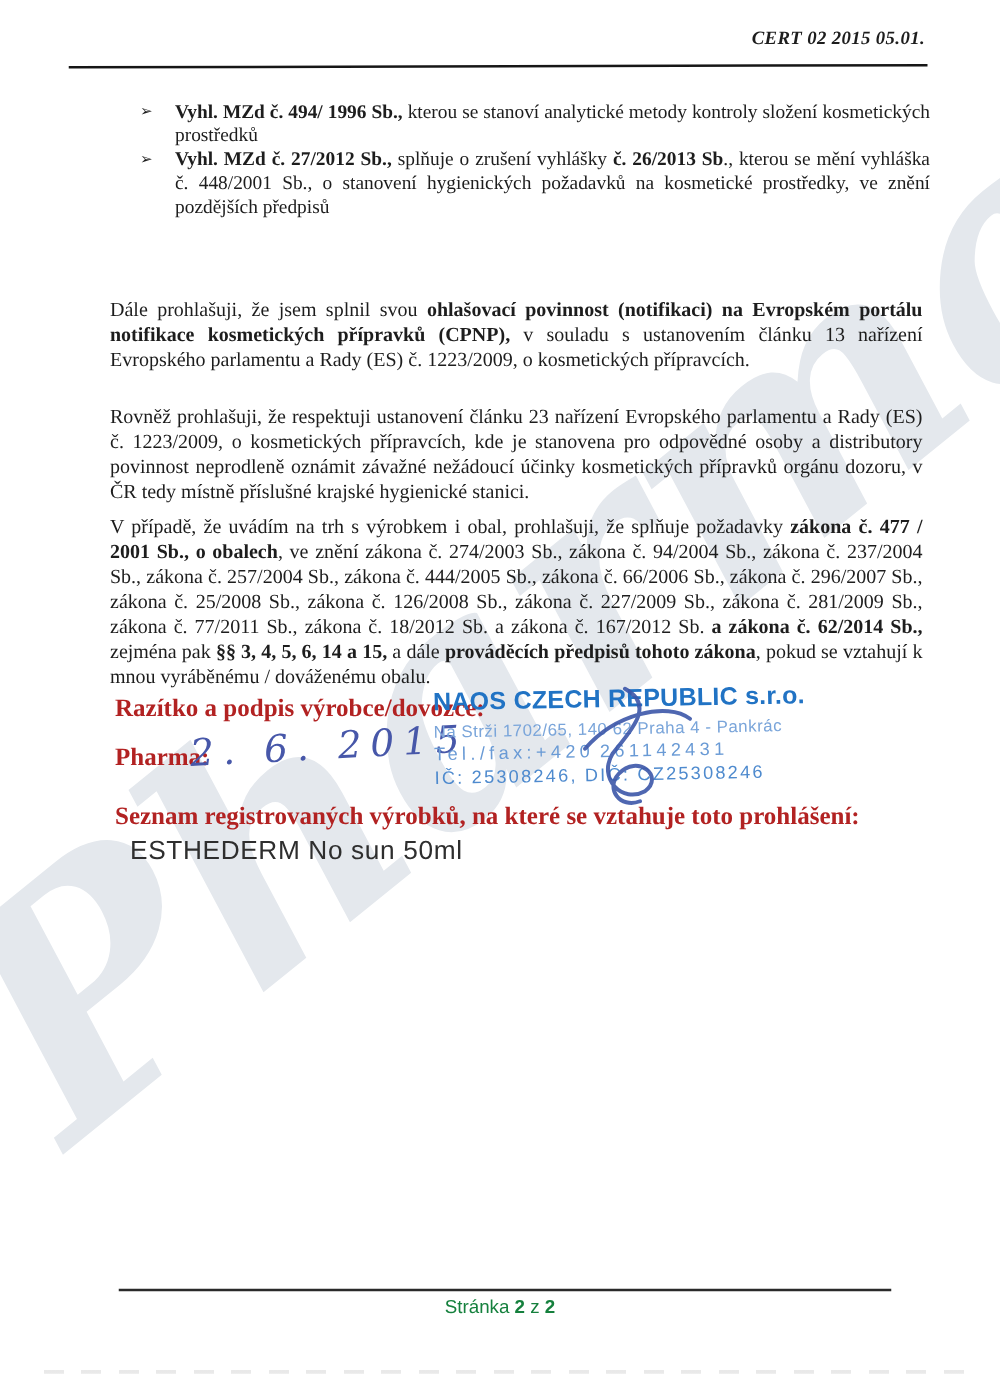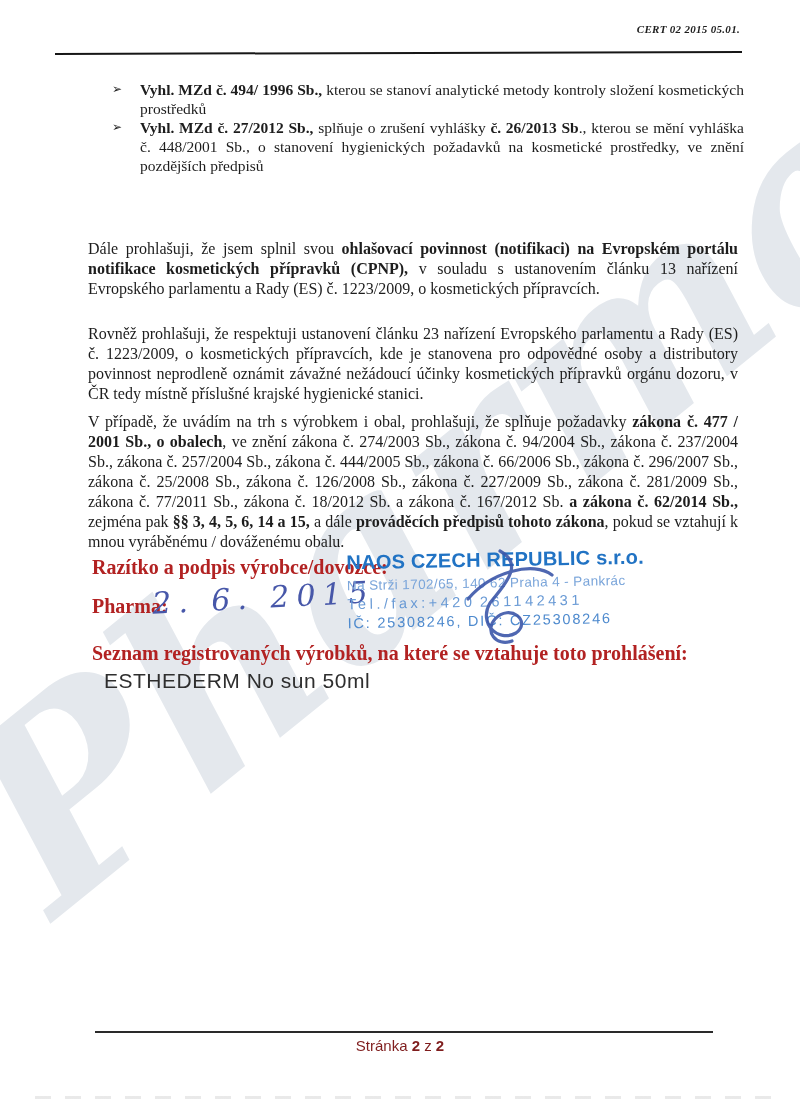--- a/index.html
+++ b/index.html
@@ -7,21 +7,21 @@
     position:relative; width:800px; height:1100px; background:#ffffff;
     font-family:"Liberation Serif", serif; color:#1d1d1d; overflow:hidden;
   }
   .abs { position:absolute; }
   .z { z-index:2; }
 
   
   .watermark-svg { left:0; top:0; z-index:1; }
 
   
-  .doc-code { top:23px; right:60px; font-size:11px; font-style:italic; font-weight:600; letter-spacing:0.3px; }
+  .doc-code { top:23px; right:60px; font-size:15px; font-style:italic; font-weight:600; letter-spacing:0.3px; }
   .header-rule { top:52px; left:55px; width:687px; height:2px; background:#161616; transform:rotate(-0.15deg); }
 
   
   .bullets { top:80px; left:112px; width:632px; }
   .bullet-item { display:flex; gap:12px; font-size:15.5px; line-height:19px; margin:0; }
   .bullet-marker { flex:0 0 16px; font-family:"DejaVu Sans", sans-serif; font-size:12px; line-height:19px; color:#1d1d1d; }
   .bullet-text { text-align:justify; }
 
   
   .para { left:88px; width:650px; font-size:16px; line-height:20px; text-align:justify; }
@@ -49,21 +49,21 @@
   .stamp-tel  { font-size:14.5px; color:#699ad5; letter-spacing:3.5px; margin-top:3px; white-space:nowrap; word-spacing:-3px; }
   .stamp-ids  { font-size:14.5px; color:#4e8ace; letter-spacing:1.8px; margin-top:3px; white-space:nowrap; }
 
   .sig-svg { top:543px; left:438px; z-index:3; }
 
   
   .product { top:669px; left:104px; font-family:"Liberation Sans", sans-serif; font-size:21px; color:#2e2e2e; letter-spacing:0.5px; }
 
   
   .footer-rule { top:1031px; left:95px; width:618px; height:2px; background:#2a2a2a; }
-  .footer-text { top:1037px; left:0; width:800px; text-align:center; font-family:"Liberation Sans", sans-serif; font-size:15px; color:#7f1d1d; }
+  .footer-text { top:1037px; left:0; width:800px; text-align:center; font-family:"Liberation Sans", sans-serif; font-size:15px; color:#15803d; }
 
   
   .scan-edge { bottom:1px; left:35px; width:745px; height:3px; opacity:0.3;
     background:repeating-linear-gradient(90deg, rgba(110,110,110,0.5) 0 16px, rgba(110,110,110,0) 16px 30px); }
 </style>
 </head>
 <body>
 
 <div class="page">
 

